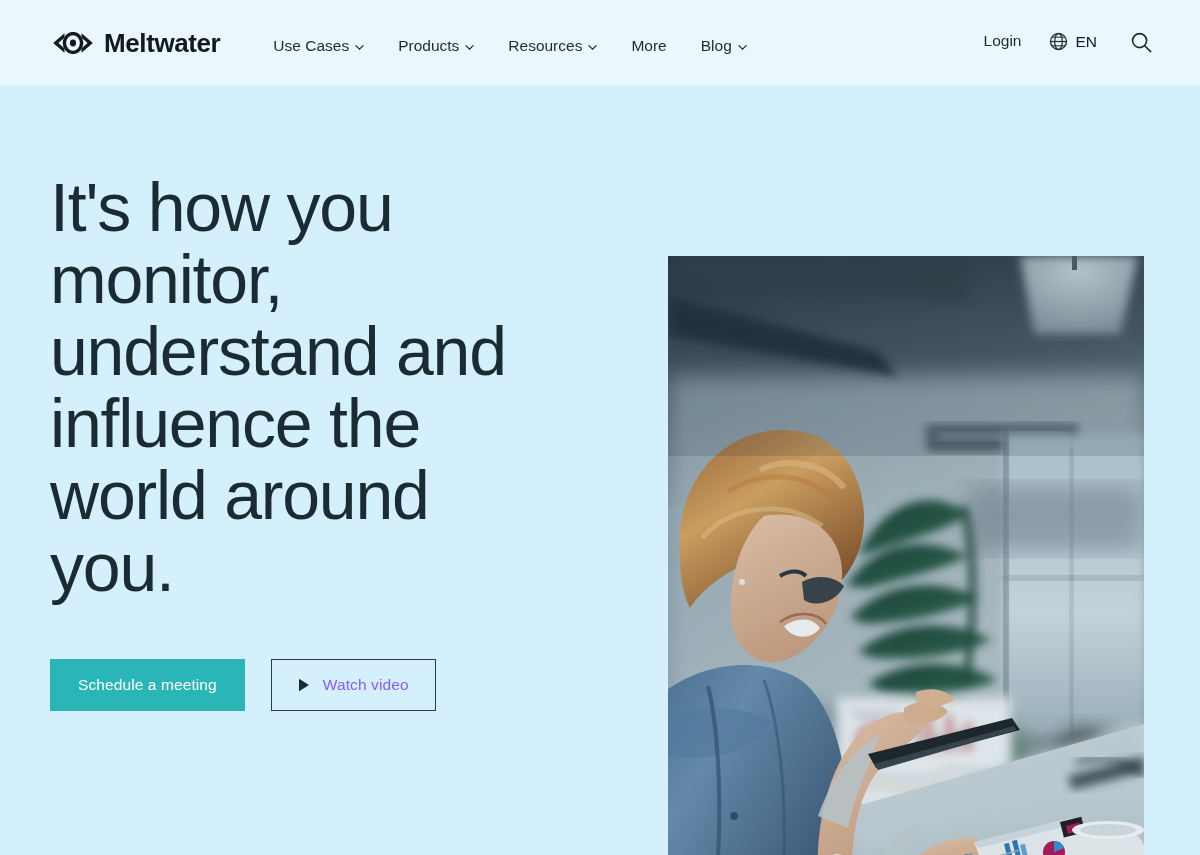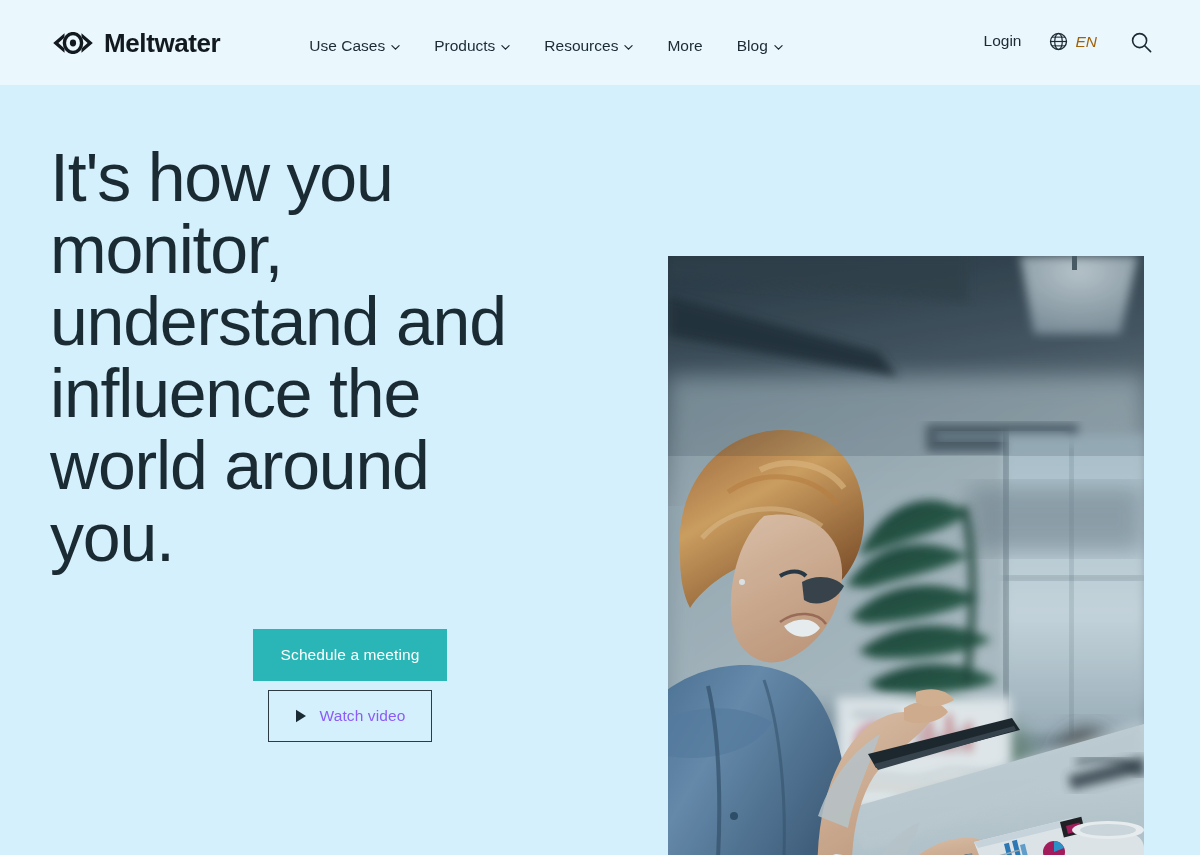--- a/index.html
+++ b/index.html
@@ -18,21 +18,20 @@
   }
 
   
   .header {
     height: 85px;
     background: #eaf7fd;
     display: flex;
     align-items: center;
     padding: 0 36px 0 50px;
     position: relative;
-    gap: 36px;
   }
 
   .brand {
     display: flex;
     align-items: center;
     gap: 8px;
     cursor: pointer;
     flex: 0 0 auto;
   }
 
@@ -93,22 +92,21 @@
     white-space: nowrap;
   }
 
   .lang {
     display: flex;
     align-items: center;
     gap: 7px;
     padding: 6px 14px;
     cursor: pointer;
     font-size: 15.5px;
-    color: #a16207;
-    font-style: italic;
+    color: #0f172a;
   }
 
   .globe-icon { width: 19px; height: 19px; display: block; }
 
   .search-btn {
     padding: 6px 12px 6px 20px;
     cursor: pointer;
     display: flex;
     align-items: center;
   }
@@ -120,39 +118,38 @@
     height: 770px;
     background: #d4f0fc;
     position: relative;
     padding: 0 50px;
     display: flex;
     align-items: flex-start;
   }
 
   .hero-left {
     width: 600px;
-    padding-top: 56px;
+    padding-top: 86px;
     flex: 0 0 auto;
   }
 
   .hero-title {
     font-size: 68px;
     line-height: 1.06;
     font-weight: 400;
     letter-spacing: -1.2px;
     color: #1b2b33;
     max-width: 470px;
   }
 
   .hero-actions {
     display: flex;
     align-items: center;
-    gap: 9px;
+    gap: 26px;
     margin-top: 56px;
-    flex-direction: column;
   }
 
   .btn-primary {
     background: #2ab6b6;
     color: #ffffff;
     border: none;
     font-family: inherit;
     font-size: 15.5px;
     letter-spacing: 0.1px;
     height: 52px;

